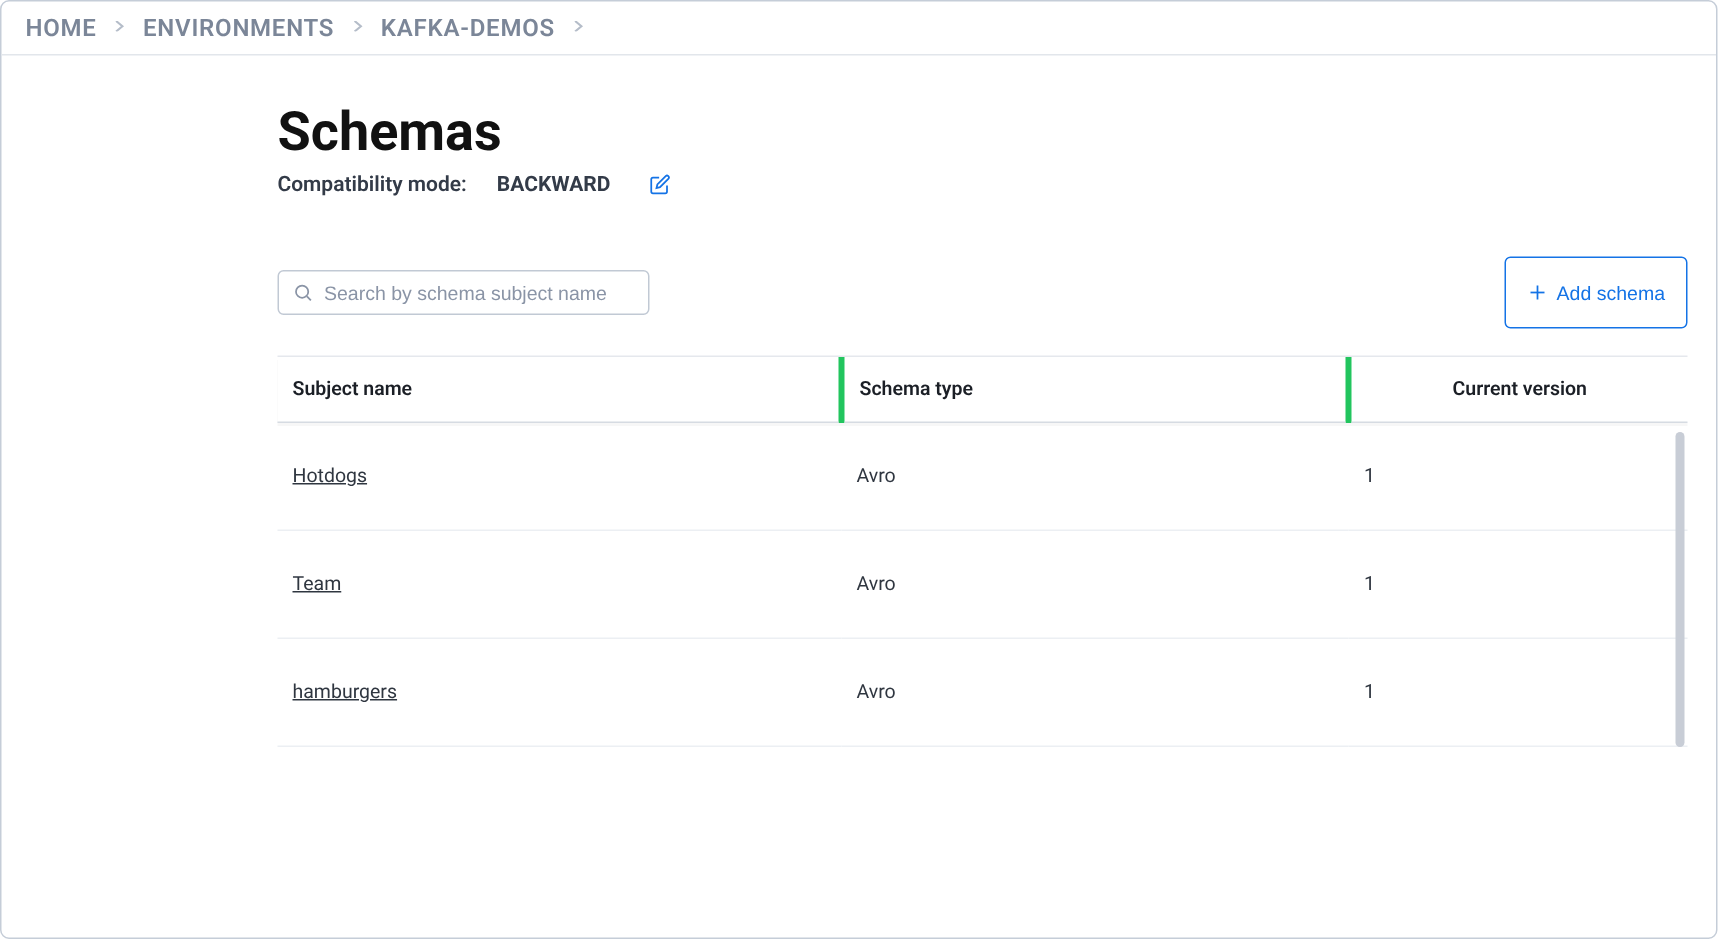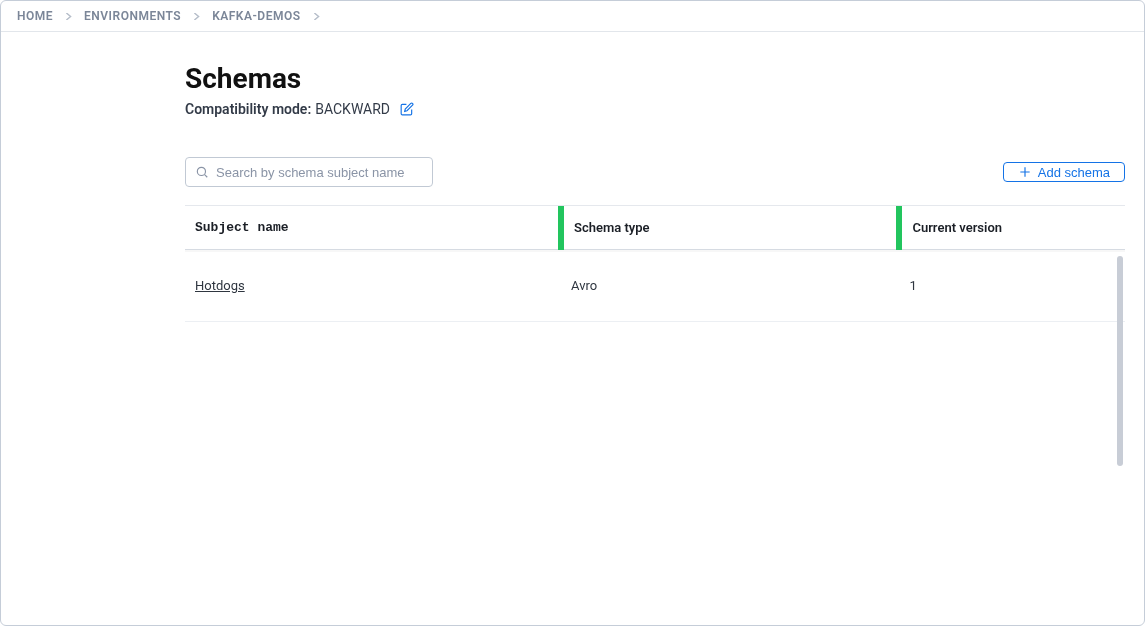--- a/index.html
+++ b/index.html
@@ -12,55 +12,55 @@
     overflow: hidden;
     border: 1px solid #c5cdd8;
     border-radius: 6px;
   }
   .breadcrumb {
     display: flex;
     align-items: center;
     gap: 12px;
     padding: 8px 16px;
     border-bottom: 1px solid #e2e6eb;
-    font-size: 12px;
+    font-size: 16px;
     font-weight: 600;
     letter-spacing: 0.5px;
     color: #7b8698;
     text-transform: uppercase;
   }
   .breadcrumb a {
     color: #7b8698;
     text-decoration: none;
     cursor: pointer;
   }
   .breadcrumb .chev {
     color: #b5bdc9;
     font-size: 10px;
   }
   .content {
     padding: 30px 0 0 0;
     max-width: 940px;
     margin-left: 184px;
   }
   h1 {
-    font-size: 28px;
+    font-size: 36px;
     font-weight: 700;
     color: #111;
     margin-bottom: 6px;
   }
   .compat {
     font-size: 14px;
     color: #333b48;
     display: flex;
     align-items: center;
-    gap: 4px;
+    gap: 20px;
   }
   .compat .label { font-weight: 600; }
-  .compat .value { font-weight: 400; }
+  .compat .value { font-weight: 700; }
   .edit-icon {
     color: #1473e6;
     margin-left: 6px;
     cursor: pointer;
     display: inline-flex;
   }
   .toolbar {
     display: flex;
     justify-content: space-between;
     align-items: center;
@@ -87,21 +87,21 @@
     border-radius: 4px;
     font-size: 13px;
     color: #333;
     outline: none;
   }
   .search-wrap input::placeholder { color: #8a94a6; }
   .add-btn {
     display: inline-flex;
     align-items: center;
     gap: 6px;
-    height: 20px;
+    height: 48px;
     padding: 0 14px;
     border: 1px solid #1473e6;
     background: #fff;
     color: #1473e6;
     border-radius: 4px;
     font-size: 13px;
     font-weight: 500;
     cursor: pointer;
   }
   .add-btn svg { display: block; }
@@ -116,24 +116,24 @@
   }
   thead th {
     text-align: left;
     font-size: 13px;
     font-weight: 600;
     color: #1b1f26;
     padding: 14px 10px;
     border-bottom: 1px solid #d6dbe2;
     box-shadow: 0 2px 0 rgba(0,0,0,0.03);
   }
-  thead th:first-child { padding-left: 10px; width: 40%; font-family: Liberation Mono, monospace; }
+  thead th:first-child { padding-left: 10px; width: 40%; }
   thead th:nth-child(2) { width: 36%; }
-  thead th:nth-child(3) { width: 24%; }
-  thead th + th { border-left: 6px solid #22c55e; }
+  thead th:nth-child(3) { width: 24%; text-align: center; }
+  thead th + th { border-left: 4px solid #22c55e; }
   tbody td {
     font-size: 13px;
     color: #2f3640;
     padding: 28px 10px;
     border-bottom: 1px solid #eceff3;
   }
   tbody td.subject a {
     color: #2f3640;
     text-decoration: underline;
     cursor: pointer;
@@ -214,17 +214,27 @@
           <th>Schema type</th>
           <th>Current version</th>
         </tr>
       </thead>
       <tbody id="tbody">
           <tr>
             <td class="subject"><a>Hotdogs</a></td>
             <td>Avro</td>
             <td>1</td>
           </tr>
+          <tr>
+            <td class="subject"><a>Team</a></td>
+            <td>Avro</td>
+            <td>1</td>
+          </tr>
+          <tr>
+            <td class="subject"><a>hamburgers</a></td>
+            <td>Avro</td>
+            <td>1</td>
+          </tr>
         </tbody>
     </table>
     <div class="scroll-ind"></div>
   </div>
 </div>
 
 </body></html>

